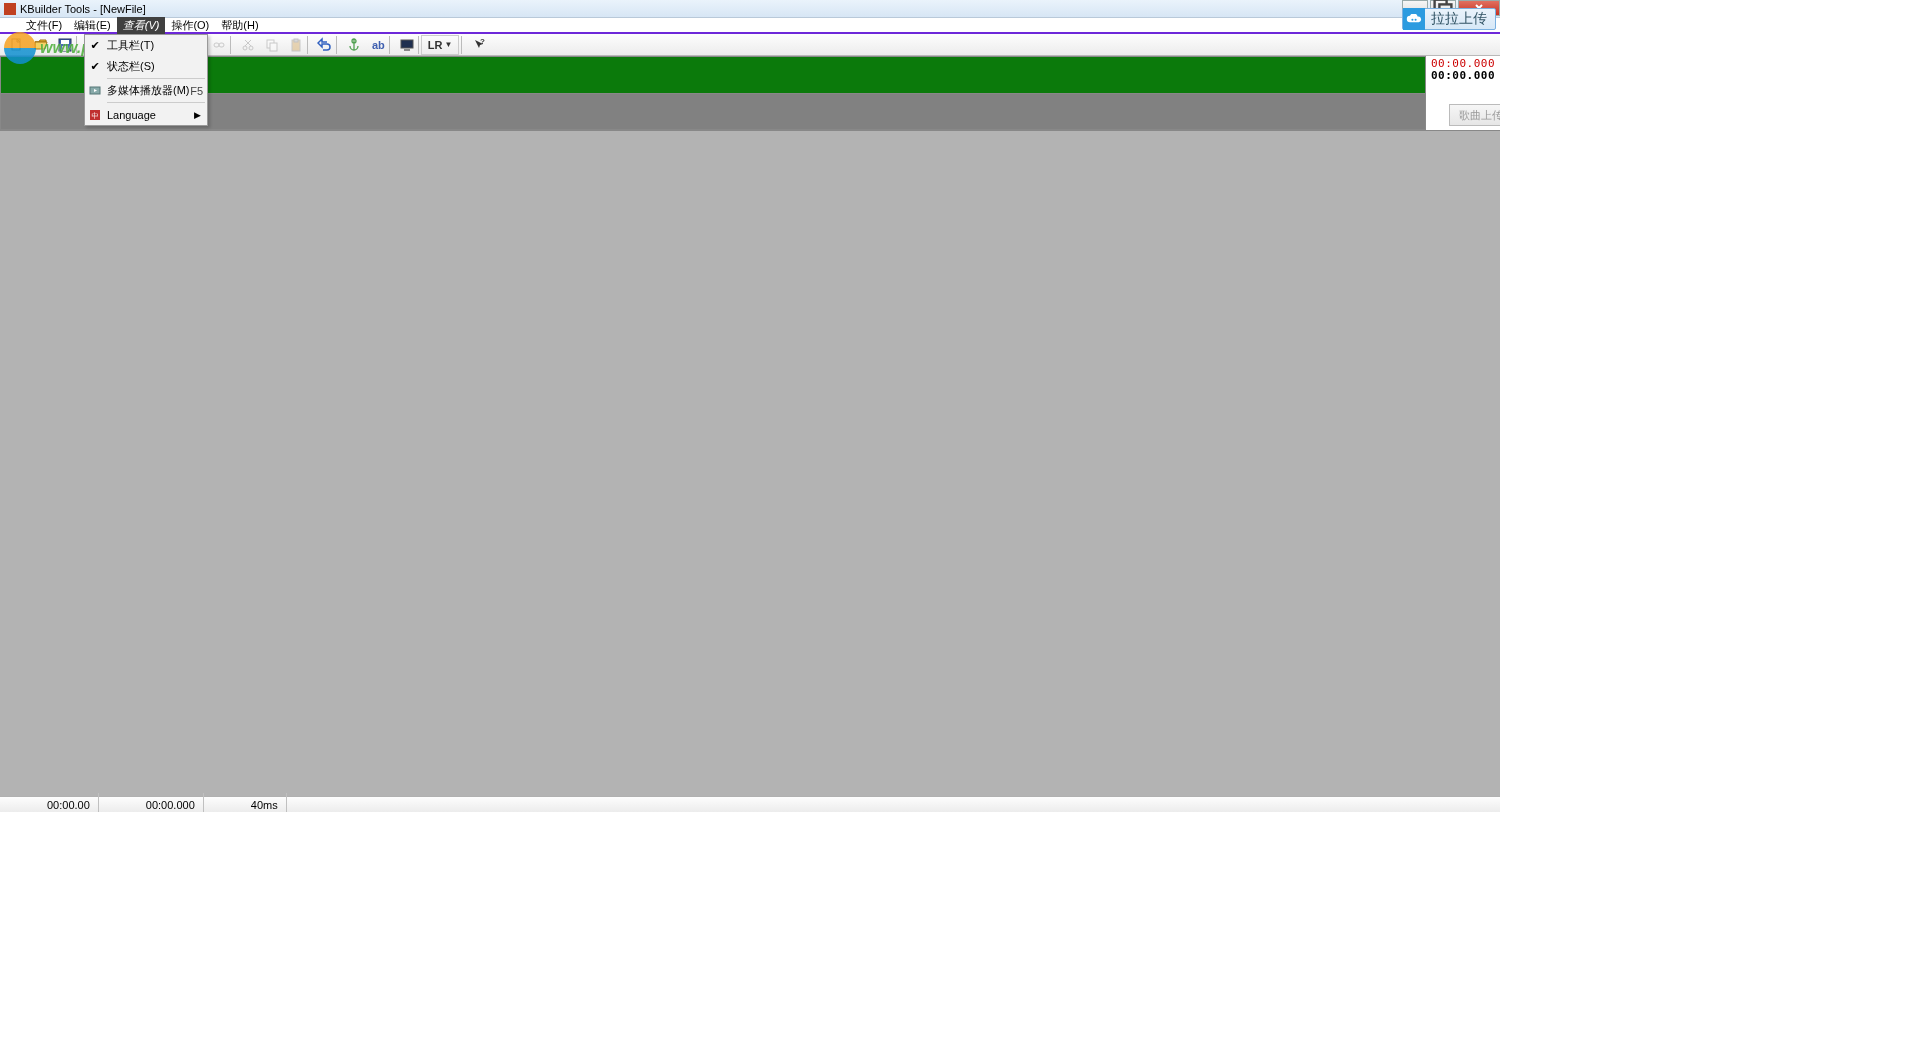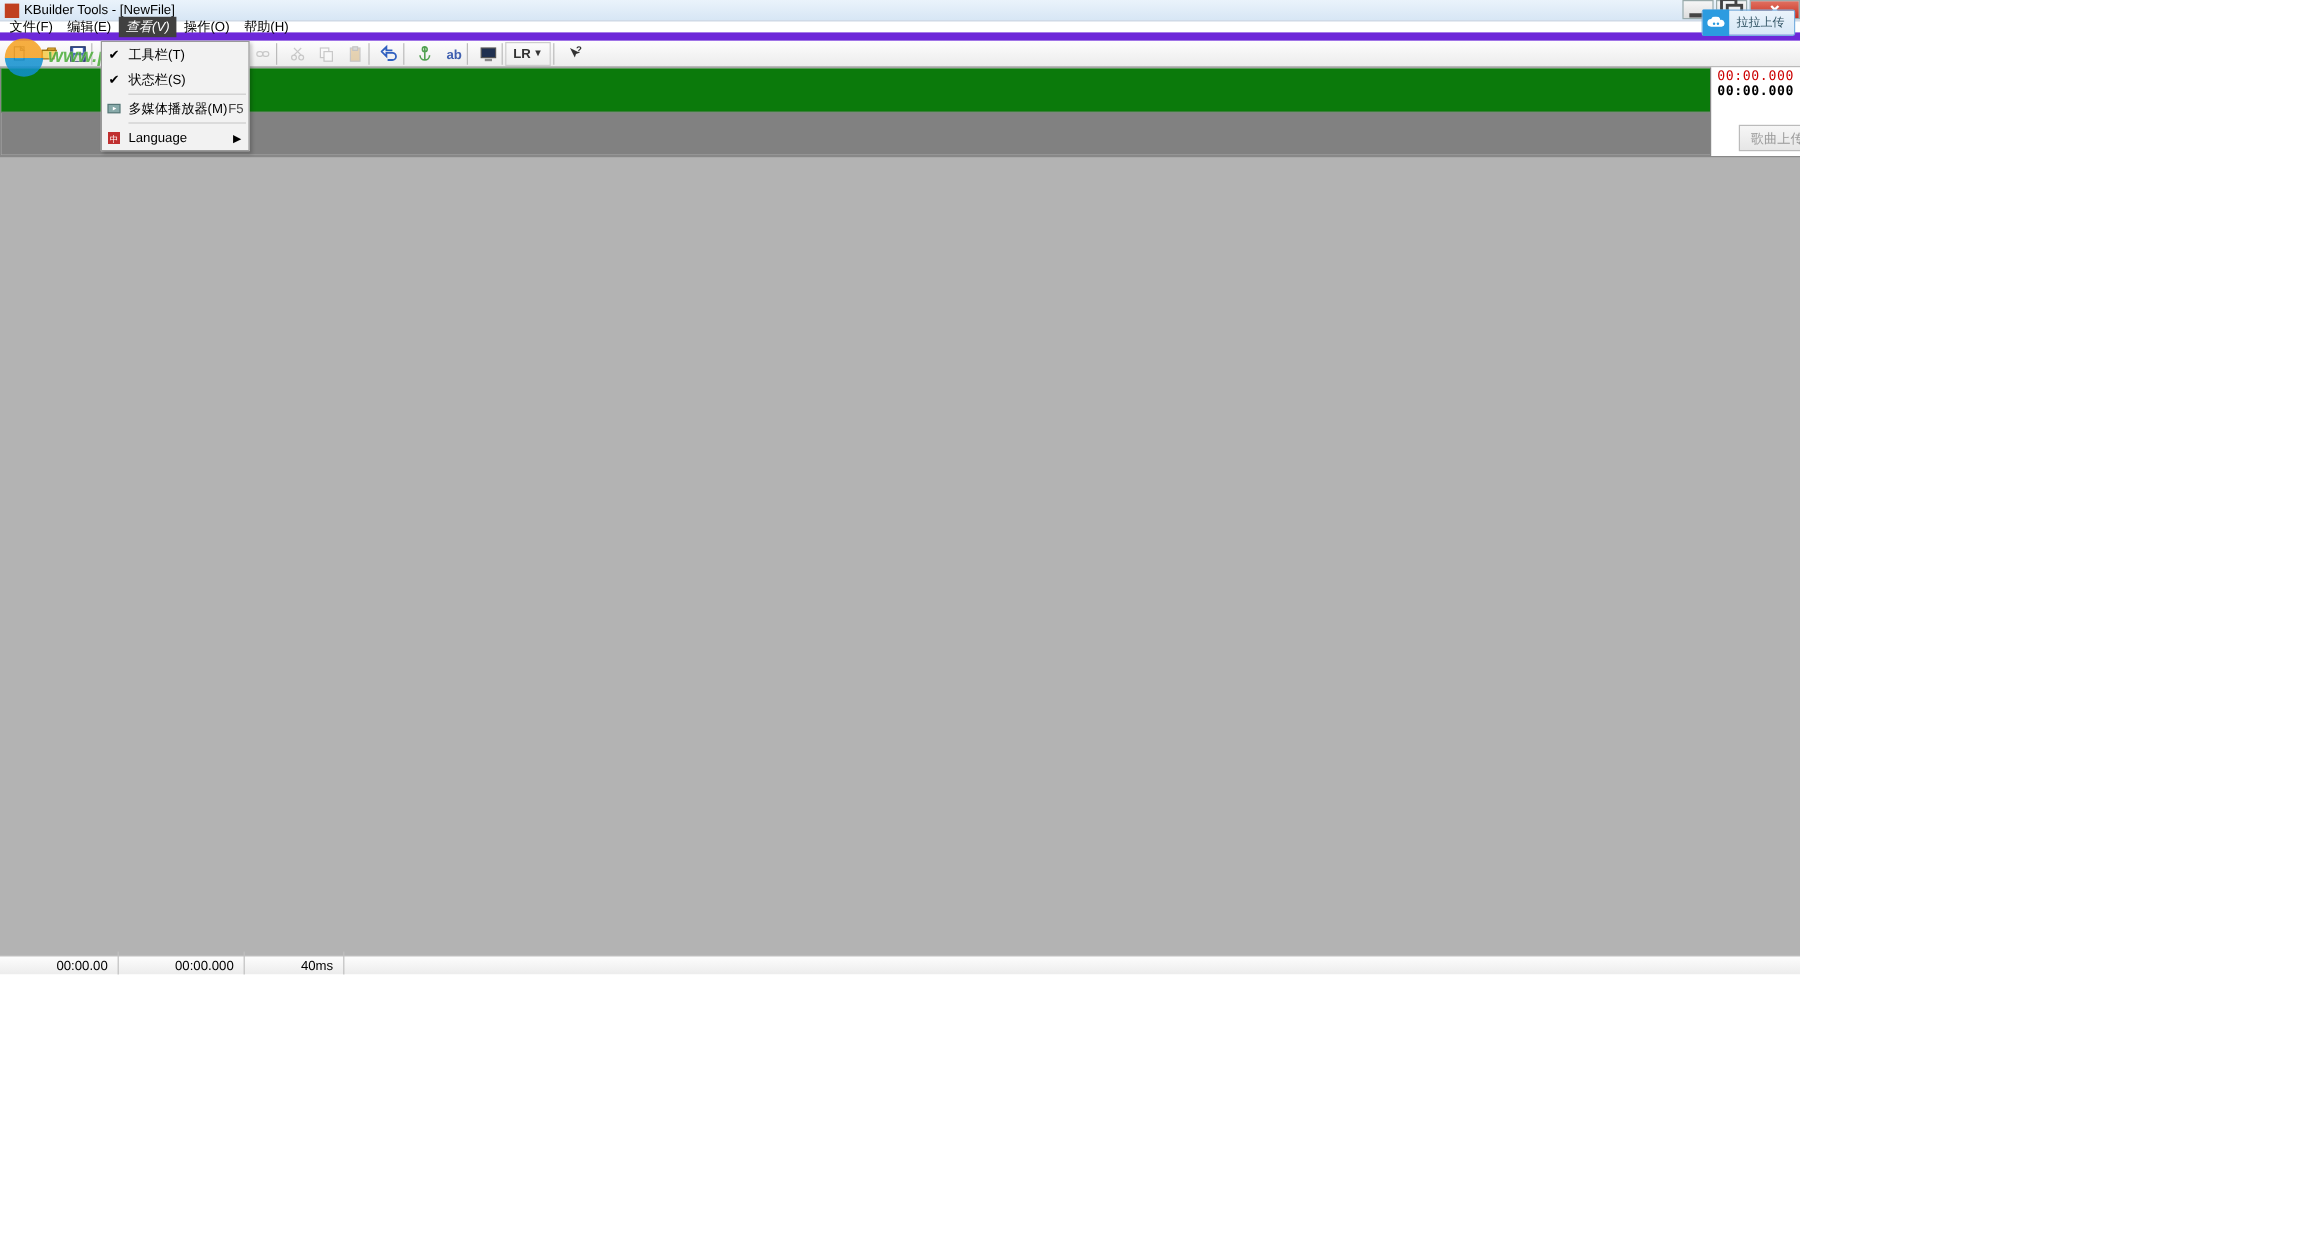--- a/index.html
+++ b/index.html
@@ -8,33 +8,33 @@
 
 .titlebar { height: 18px; background: linear-gradient(#eaf3fb, #d7e6f5); display: flex; align-items: center; padding-left: 4px; font-size: 11px; color: #000; border-bottom: 1px solid #b9c9d9; }
 .app-icon { width: 12px; height: 12px; background: #c04020; margin-right: 4px; }
 .win-controls { position: absolute; right: 0; top: 0; display: flex; }
 .win-btn { width: 26px; height: 16px; border: 1px solid #9aa; display: flex; align-items: center; justify-content: center; font-size: 10px; }
 .win-min, .win-max { background: linear-gradient(#f6f6f6, #ddd); color: #555; margin-right: 2px; }
 .win-close { background: linear-gradient(#e07060, #c83020); color: #fff; width: 42px; }
 .win-close svg { width: 12px; height: 10px; }
 
 
-.menubar { height: 16px; background: #fff; display: flex; align-items: center; padding-left: 2px; font-size: 11px; border-bottom: 7px solid #6d28d9; position: relative; }
+.menubar { height: 16px; background: #fff; display: flex; align-items: center; padding-left: 20px; font-size: 11px; border-bottom: 2px solid #6d28d9; position: relative; }
 .menu-item { padding: 1px 6px; cursor: default; }
 .menu-item.active { background: #404040; color: #fff; font-style: italic; }
 
 
 .toolbar { height: 22px; background: linear-gradient(#fdfdfd, #ececec); display: flex; align-items: center; padding: 0 2px; border-bottom: 1px solid #b9b9b9; position: relative; }
 .tool-btn { width: 24px; height: 20px; display: flex; align-items: center; justify-content: flex-end; border: 1px solid transparent; }
 .tool-btn.disabled { opacity: 0.4; }
 .tool-sep { width: 1px; height: 18px; background: #bbb; margin: 0 2px; }
 .tool-btn svg { width: 16px; height: 16px; }
 .lr-btn { width: 38px; font-size: 11px; font-weight: bold; color: #333; display: flex; align-items: center; justify-content: center; gap: 2px; border: 1px solid #ccc; height: 20px; }
 .lr-btn .arrow { font-size: 8px; }
-.cloud-btn { position: absolute; right: 4px; top: -10px; height: 22px; border: 1px solid #7ab0e0; background: linear-gradient(#eaf3fb, #d7e8f7); border-radius: 2px; display: flex; align-items: center; padding-right: 8px; font-size: 10px; color: #356; }
+.cloud-btn { position: absolute; right: 4px; top: -10px; height: 22px; border: 1px solid #7ab0e0; background: linear-gradient(#eaf3fb, #d7e8f7); border-radius: 2px; display: flex; align-items: center; padding-right: 8px; font-size: 14px; color: #356; }
 .cloud-icon-box { width: 22px; height: 22px; background: #2c9be0; display: flex; align-items: center; justify-content: center; margin-right: 6px; }
 .cloud-icon-box svg { width: 16px; height: 10px; }
 
 
 .dropdown { position: absolute; left: 84px; top: 34px; width: 124px; background: #f2f2f2; border: 1px solid #999; box-shadow: 2px 2px 3px rgba(0,0,0,0.2); z-index: 50; font-size: 11px; }
 .dd-item { height: 21px; display: flex; align-items: center; padding-left: 22px; position: relative; }
 .dd-icon { position: absolute; left: 3px; width: 14px; height: 14px; display: flex; align-items: center; justify-content: center; }
 .dd-shortcut { margin-left: auto; margin-right: 4px; color: #444; }
 .dd-sep { height: 1px; background: #ccc; margin: 1px 2px 1px 22px; }
 .dd-sub { margin-left: auto; margin-right: 6px; font-size: 9px; }

